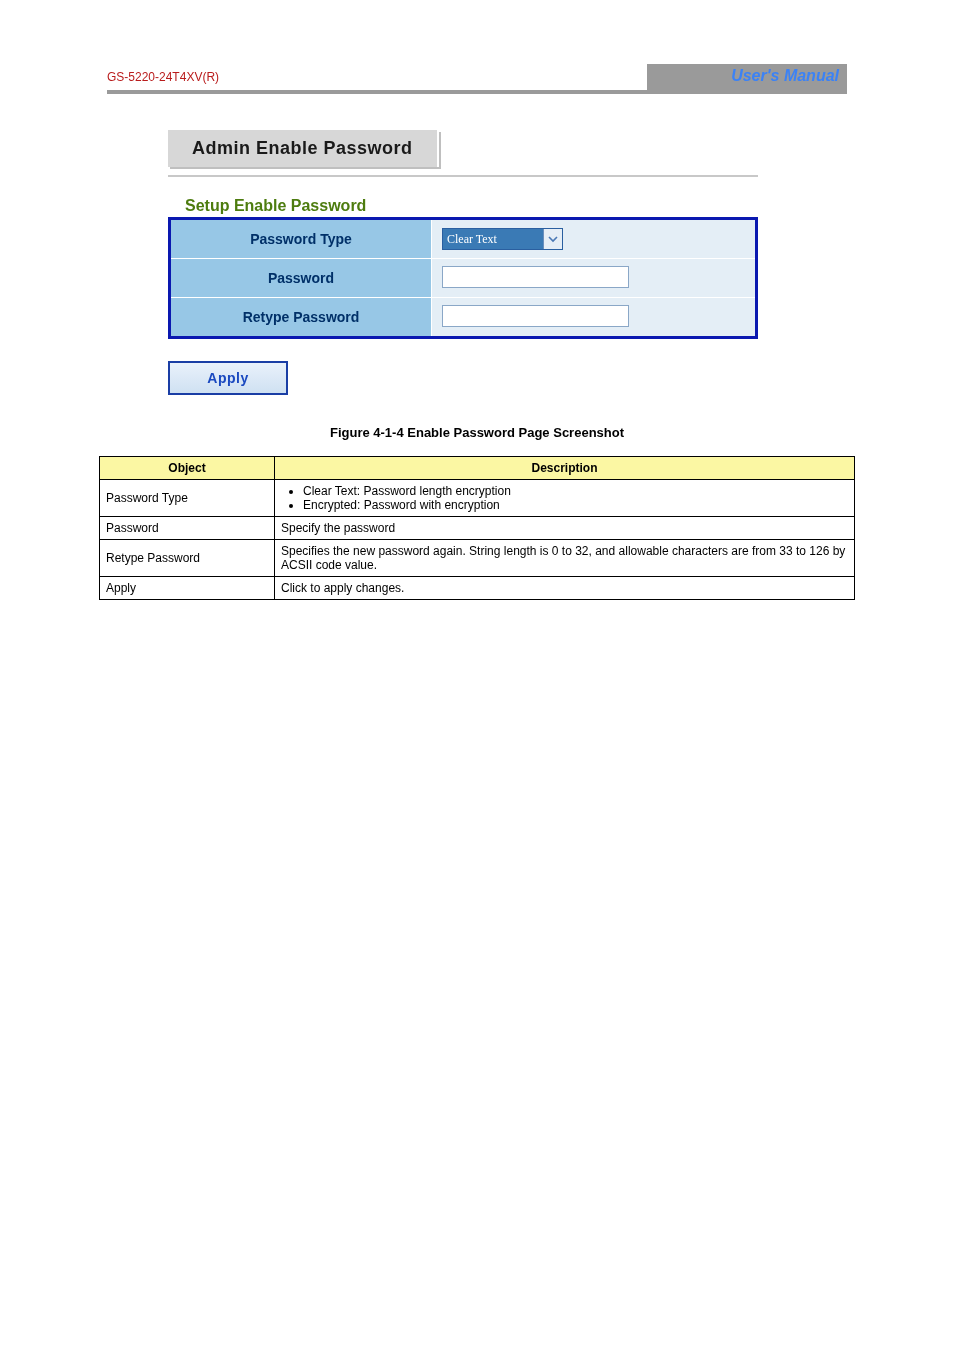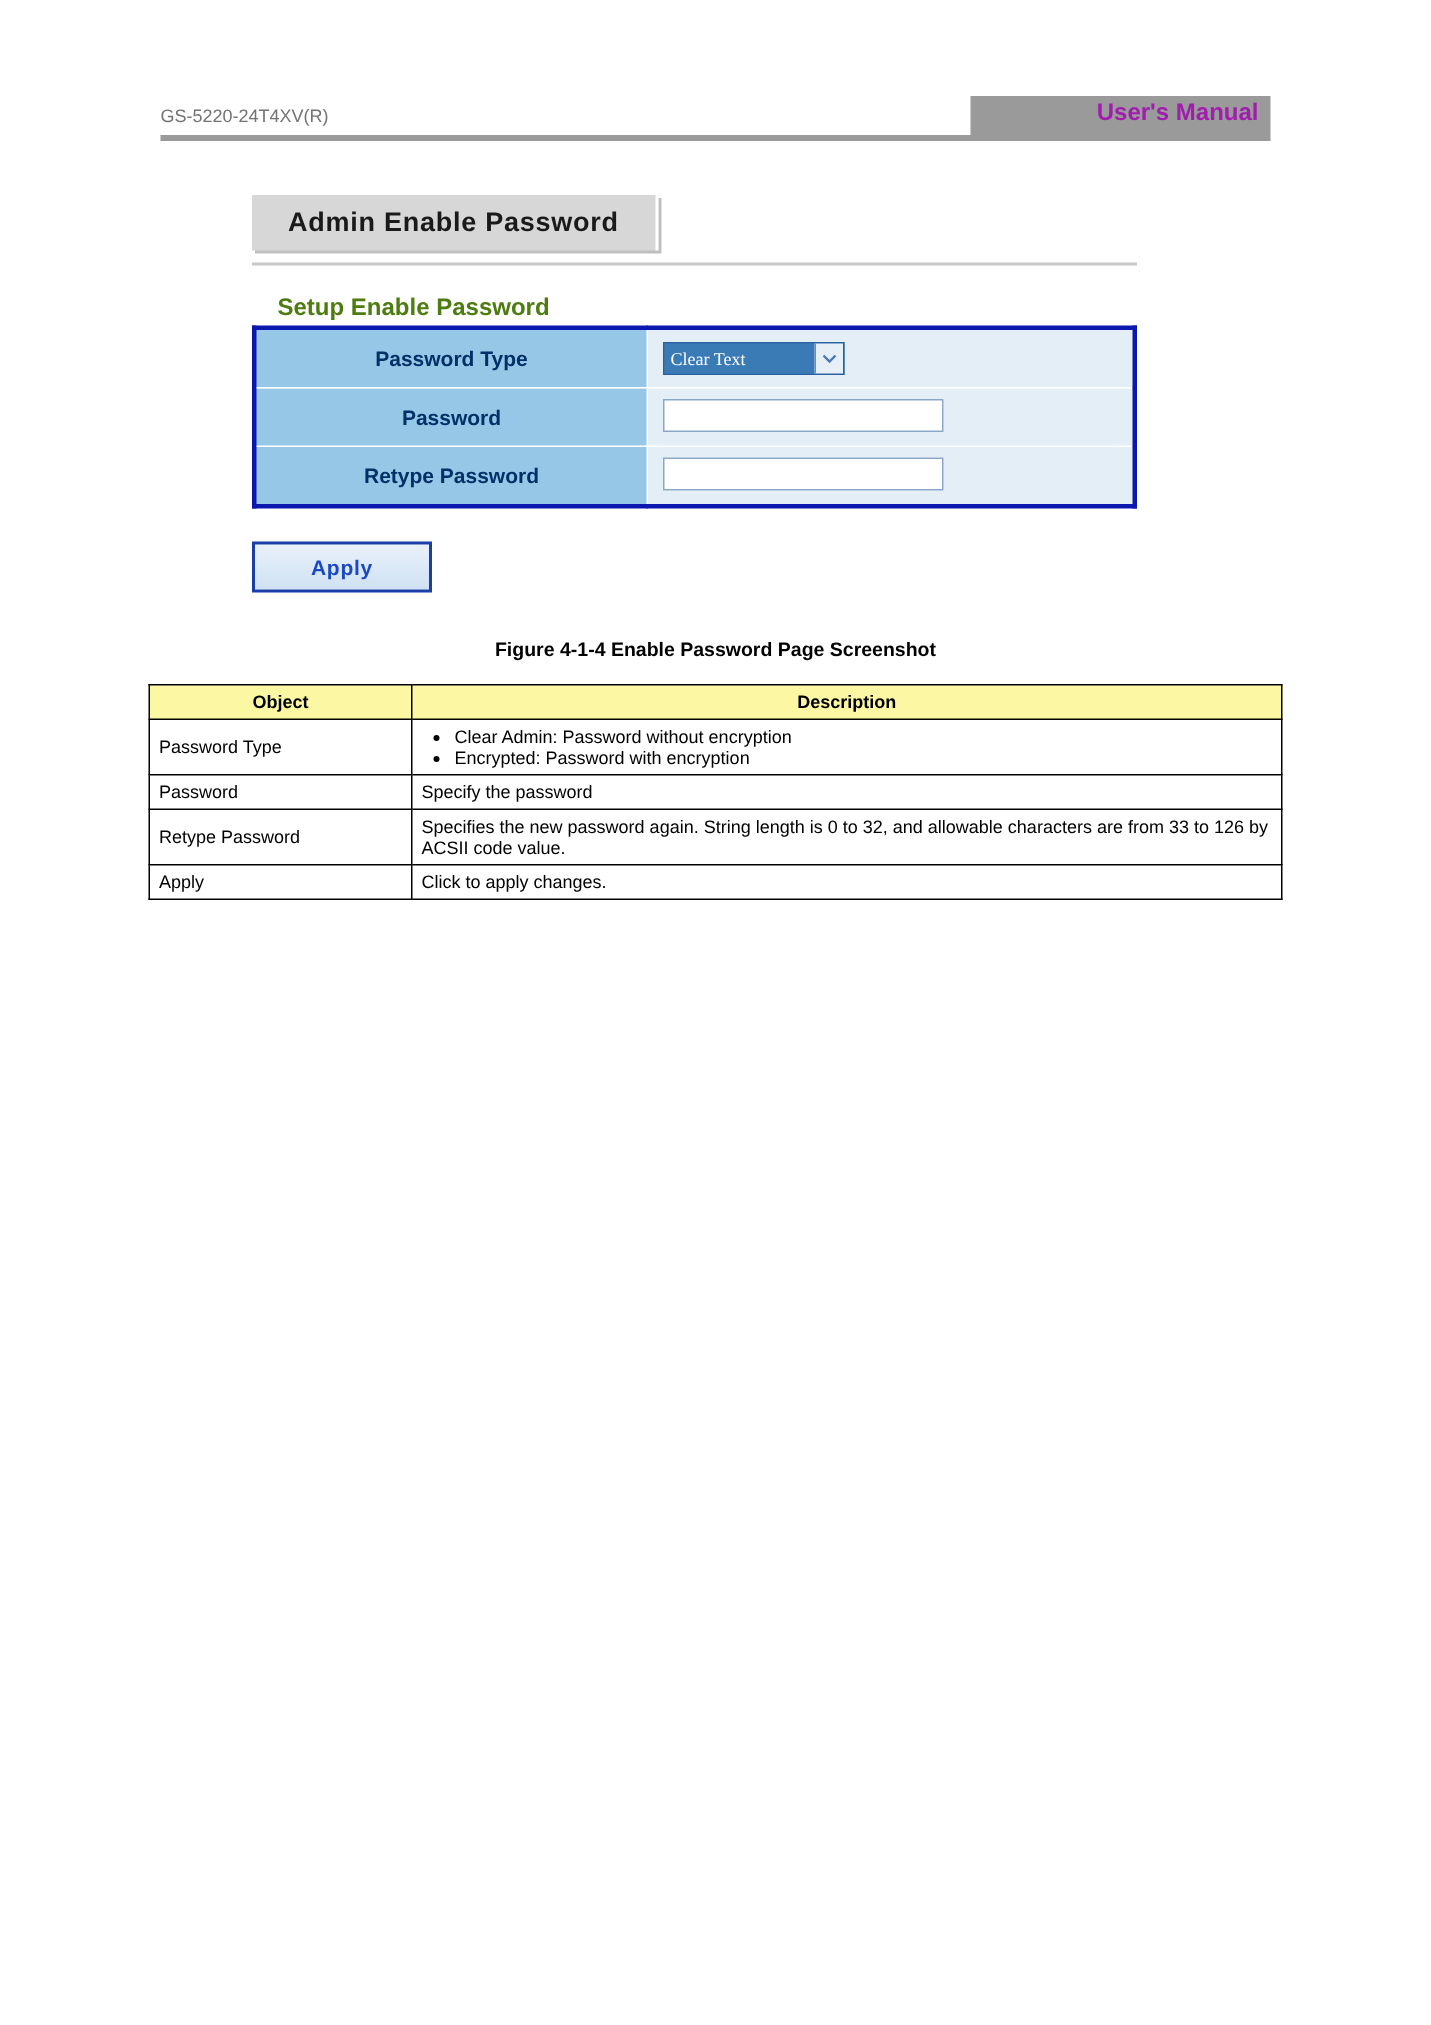--- a/index.html
+++ b/index.html
@@ -29,29 +29,30 @@
     right: 0;
     top: 0;
     width: 200px;
     height: 26px;
     background: #9a9a9a;
   }
   .top-bar .brand {
     position: absolute;
     right: 8px;
     top: 3px;
-    color: #a21caf;
-    font-weight: bold;
+    color: #3b82f6;
+    font-weight: bold;
+    font-style: italic;
     font-size: 16px;
   }
   .top-bar .model {
     position: absolute;
     left: 0;
     top: 6px;
-    color: #737373;
+    color: #b91c1c;
     font-size: 12px;
   }
 
   
   .shot-wrap {
     width: 590px;
     margin: 36px 0 0 168px;
   }
   .panel-title-box {
     display: inline-block;
@@ -256,21 +257,21 @@
   <table class="desc-table">
     <tbody>
         <tr>
       <th>Object</th>
       <th>Description</th>
     </tr>
     <tr>
       <td class="first">Password Type</td>
       <td>
         <ul>
-          <li>Clear Admin: Password without encryption</li>
+          <li>Clear Text: Password length encryption</li>
           <li>Encrypted: Password with encryption</li>
         </ul>
       </td>
     </tr>
     <tr>
       <td class="first">Password</td>
       <td>Specify the password</td>
     </tr>
     <tr>
       <td class="first">Retype Password</td>

